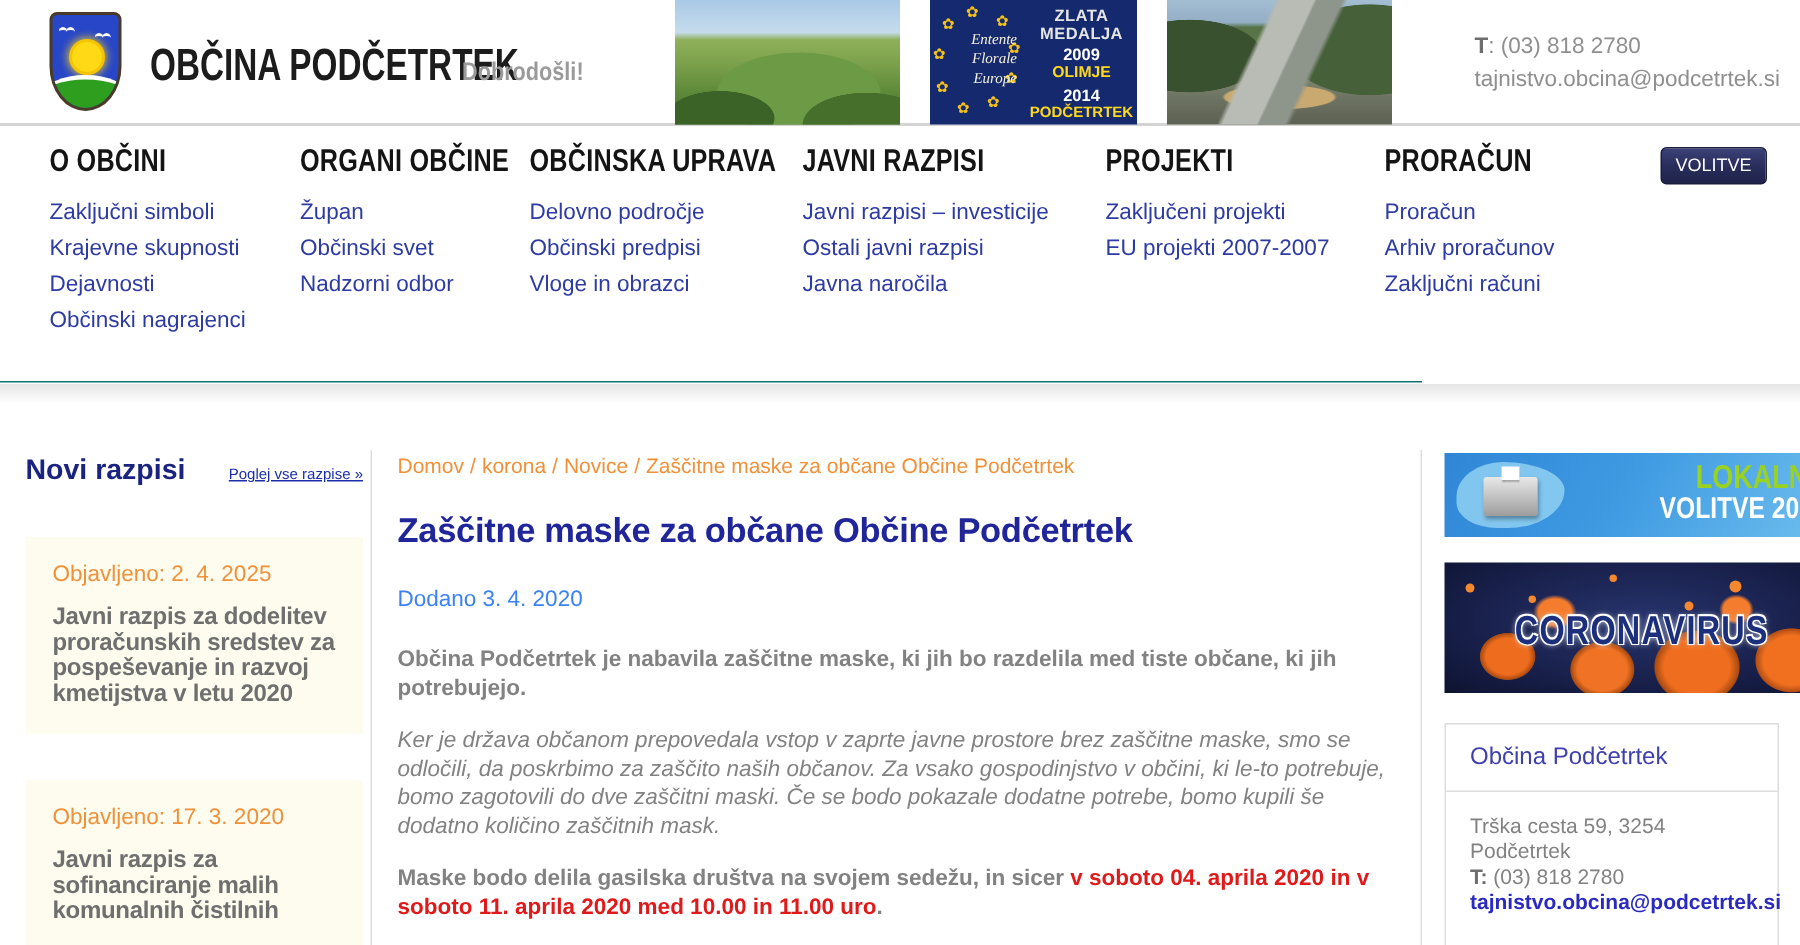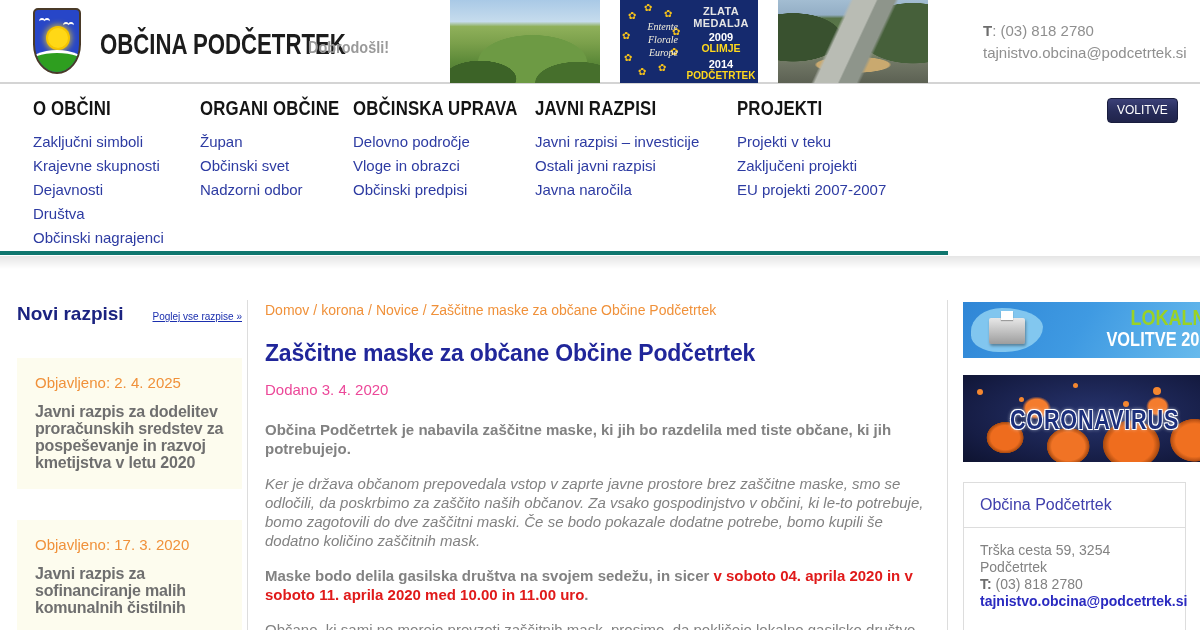--- a/index.html
+++ b/index.html
@@ -52,21 +52,21 @@
   .badge-year { color: #fff; font-weight: bold; font-size: 11px; line-height: 12px; margin-top: 2px; }
   .badge-place { color: #ffd81c; font-weight: bold; font-size: 10.5px; line-height: 11px; }
   .badge-place2 { color: #ffd81c; font-weight: bold; font-size: 10px; line-height: 11px; }
   .hdr-contact { position: absolute; left: 983px; top: 20px; font-size: 15px; line-height: 22px;
     color: #8f8f8f; }
   .hdr-contact b { color: #6d6d6d; }
   .hdr-email { color: #8f8f8f; text-decoration: none; cursor: pointer; }
 
   
   .nav { position: absolute; left: 0; top: 86px; width: 948px; height: 169px; background: #fff;
-    border-bottom: 4px solid #0f766e; }
+    border-bottom: 1px solid #0f766e; }
   .nav-shadow { position: absolute; left: 0; top: 256px; width: 1200px; height: 13px;
     background: linear-gradient(180deg, rgba(0,0,0,.10), rgba(0,0,0,0)); }
   .ncol { position: absolute; top: 10px; }
   .ncol h2 { font-size: 21px; font-weight: bold; color: #141414; transform: scaleX(0.8);
     transform-origin: left center; white-space: nowrap; letter-spacing: .2px; }
   .ncol ul { list-style: none; margin-top: 10px; }
   .ncol li { font-size: 15px; line-height: 24px; color: #2d3ba2; cursor: pointer; white-space: nowrap; }
   .c1 { left: 33px; } .c2 { left: 200px; } .c3 { left: 353px; }
   .c4 { left: 535px; } .c5 { left: 737px; } .c6 { left: 923px; }
   .volitve-btn { position: absolute; left: 1107px; top: 12px; height: 25px; padding: 0 9px;
@@ -90,21 +90,21 @@
     color: #6f6f6f; cursor: pointer; letter-spacing: -0.2px; }
   .news-more { margin-top: 14px; font-size: 15px; color: #2443bb; cursor: pointer; }
 
   
   .main { position: absolute; left: 265px; top: 302px; width: 668px; }
   .crumbs { font-size: 14px; color: #f0913a; }
   .crumbs span { cursor: pointer; }
   .crumbs .sep { margin: 0 4px; cursor: default; }
   .art-title { margin-top: 22px; font-size: 23px; font-weight: bold; color: #20269a;
     letter-spacing: -0.2px; }
-  .art-date { margin-top: 14px; font-size: 15px; color: #ec4899; }
+  .art-date { margin-top: 24px; font-size: 15px; color: #3b82f6; }
   .main p { margin-top: 16px; font-size: 15px; line-height: 19px; color: #828282; }
   .p-intro { font-weight: bold; color: #4c4c4c; margin-top: 22px !important; }
   .p-italic { font-style: italic; }
   .p-masks { font-weight: bold; color: #4c4c4c; }
   .red { color: #e01a1a; }
 
   
   .sright { position: absolute; left: 963px; top: 302px; width: 225px; }
   .banner { width: 263px; cursor: pointer; position: relative; overflow: hidden; }
   .banner-volitve { height: 56px;
@@ -193,54 +193,60 @@
   </div>
 </div>
 
 <div class="nav">
   <div class="ncol c1">
     <h2>O OBČINI</h2>
     <ul>
       <li>Zaključni simboli</li>
       <li>Krajevne skupnosti</li>
       <li>Dejavnosti</li>
-      <li>Društva</li>
       <li>Občinski nagrajenci</li>
     </ul>
   </div>
   <div class="ncol c2">
     <h2>ORGANI OBČINE</h2>
     <ul>
       <li>Župan</li>
       <li>Občinski svet</li>
       <li>Nadzorni odbor</li>
     </ul>
   </div>
   <div class="ncol c3">
     <h2>OBČINSKA UPRAVA</h2>
     <ul>
       <li>Delovno področje</li>
+      <li>Občinski predpisi</li>
       <li>Vloge in obrazci</li>
-      <li>Občinski predpisi</li>
     </ul>
   </div>
   <div class="ncol c4">
     <h2>JAVNI RAZPISI</h2>
     <ul>
       <li>Javni razpisi – investicije</li>
       <li>Ostali javni razpisi</li>
       <li>Javna naročila</li>
     </ul>
   </div>
   <div class="ncol c5">
     <h2>PROJEKTI</h2>
     <ul>
-      <li>Projekti v teku</li>
       <li>Zaključeni projekti</li>
       <li>EU projekti 2007-2007</li>
+    </ul>
+  </div>
+  <div class="ncol c6">
+    <h2>PRORAČUN</h2>
+    <ul>
+      <li>Proračun</li>
+      <li>Arhiv proračunov</li>
+      <li>Zaključni računi</li>
     </ul>
   </div>
   <div class="volitve-btn">VOLITVE 2018</div>
 </div>
 <div class="nav-shadow"></div>
 
 <div class="vdiv vdiv-left"></div>
 <div class="vdiv vdiv-right"></div>
 
 <div class="sleft">

